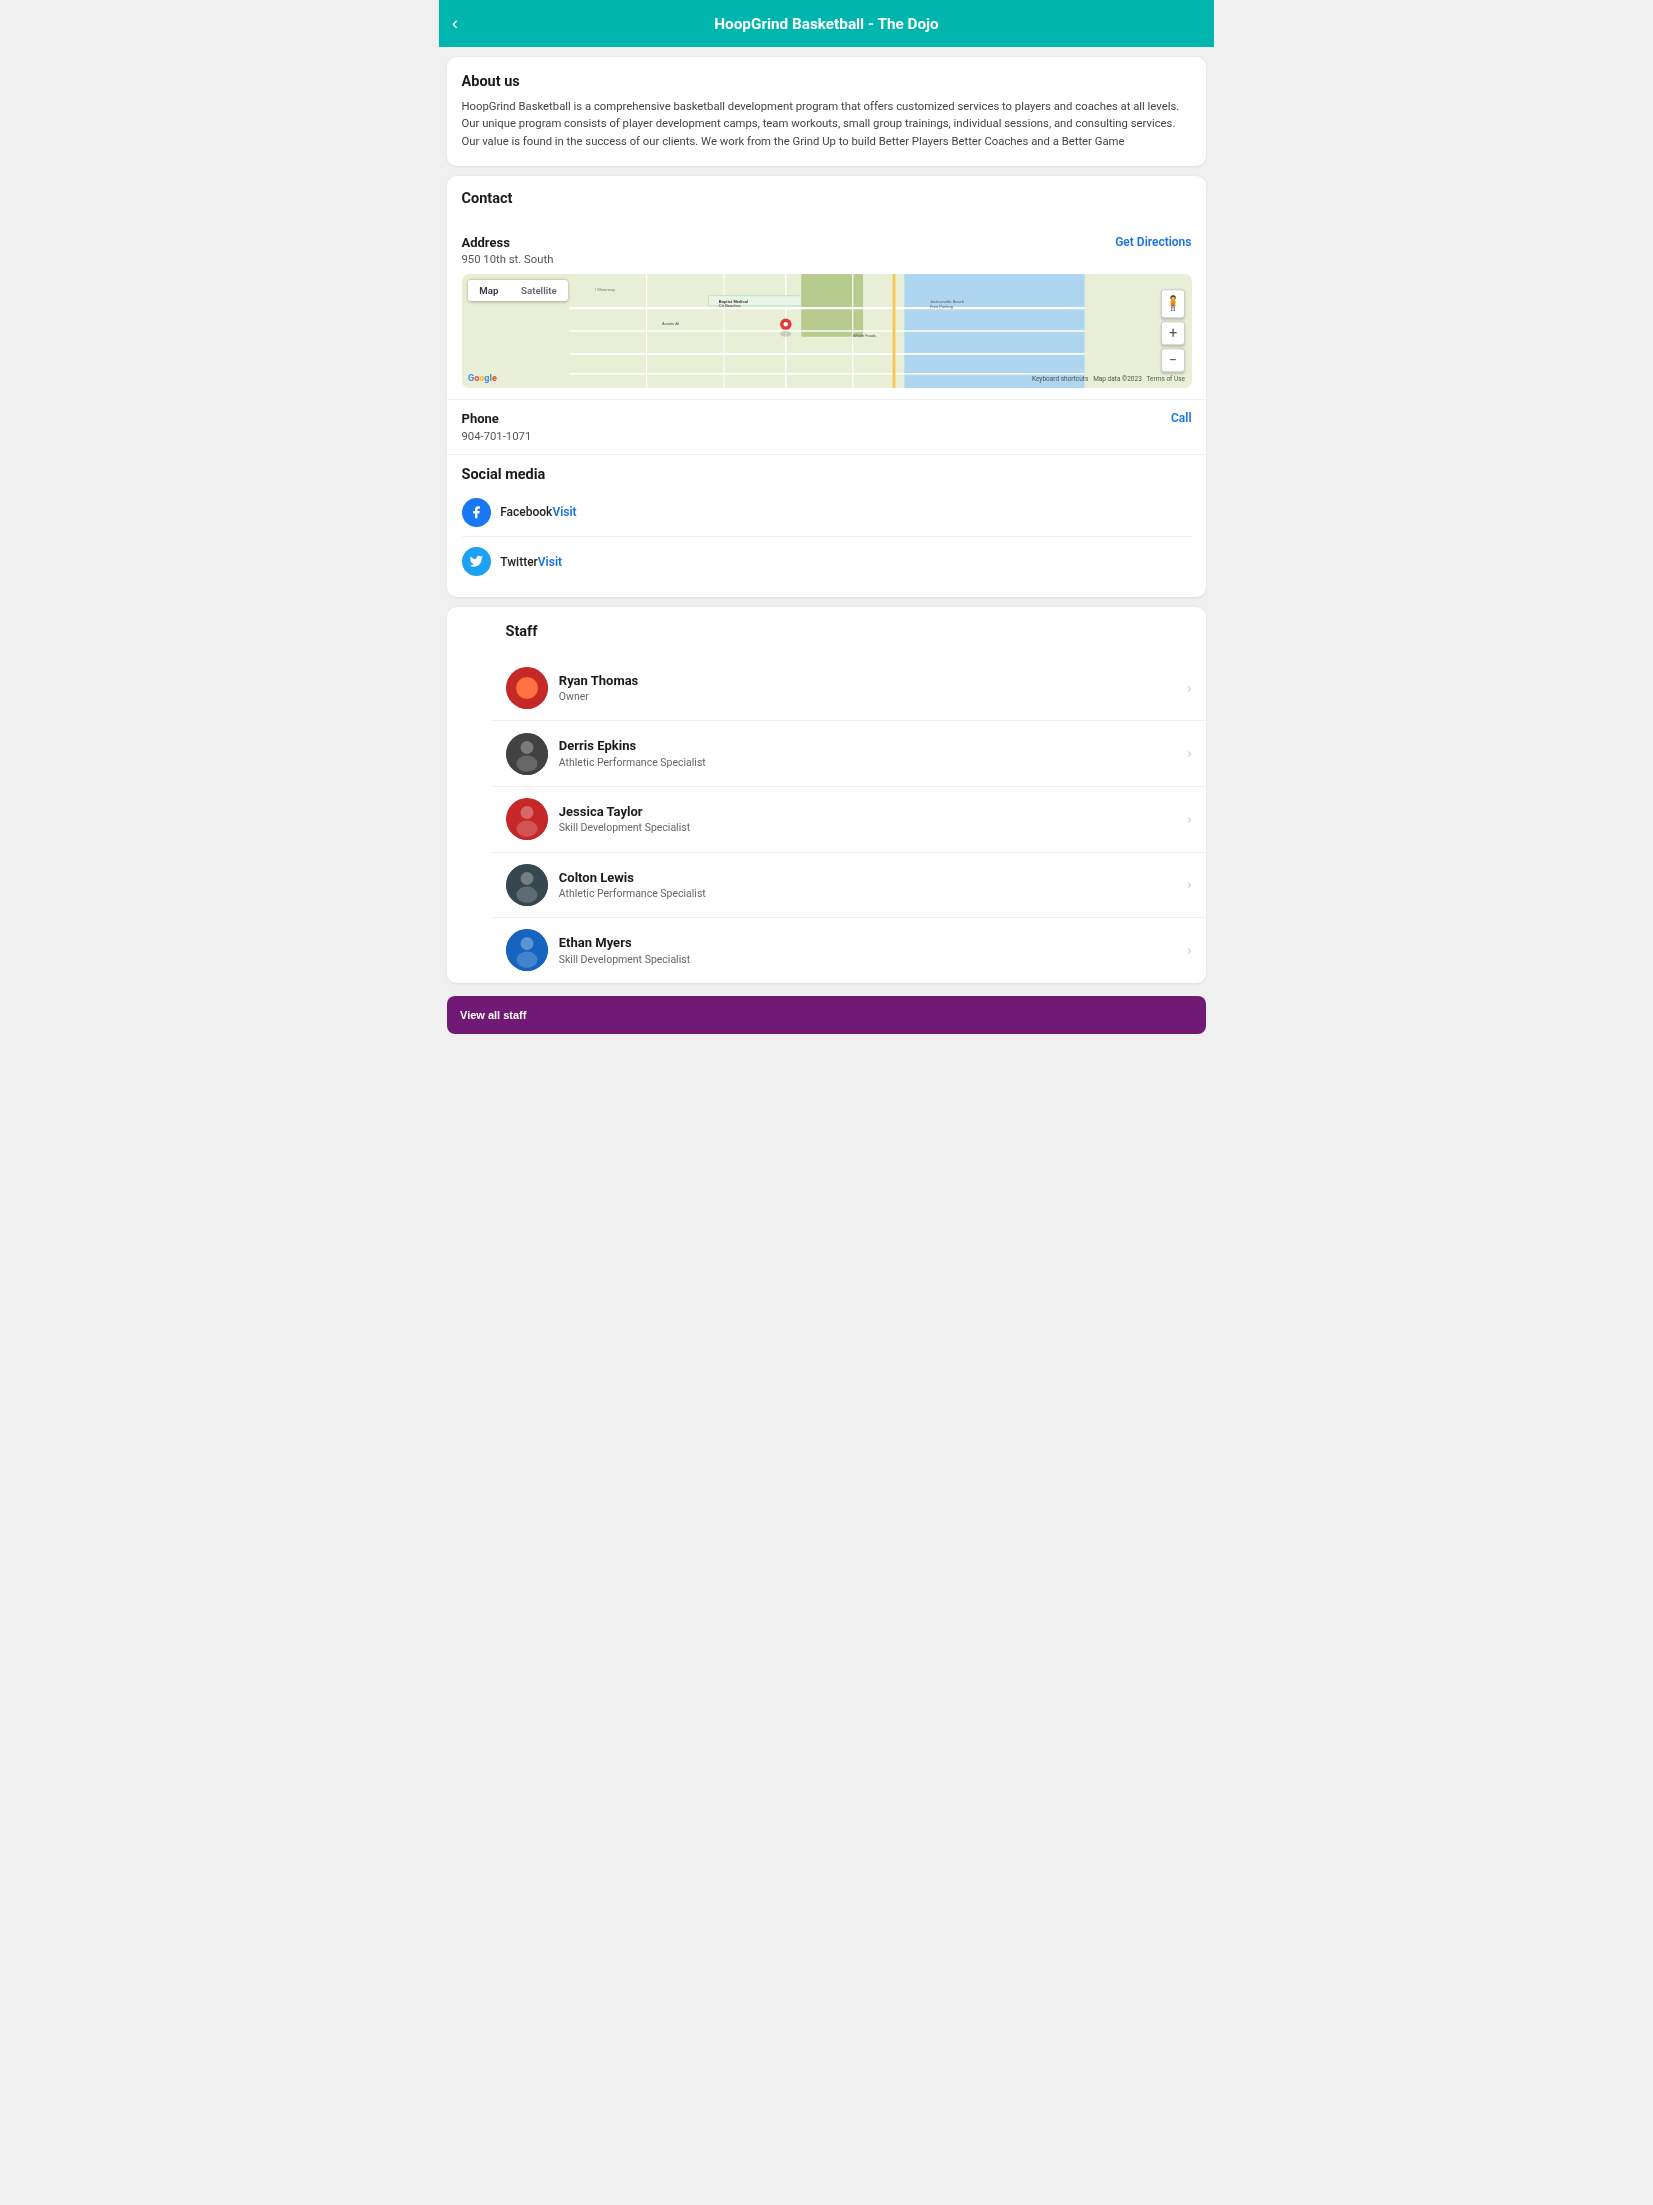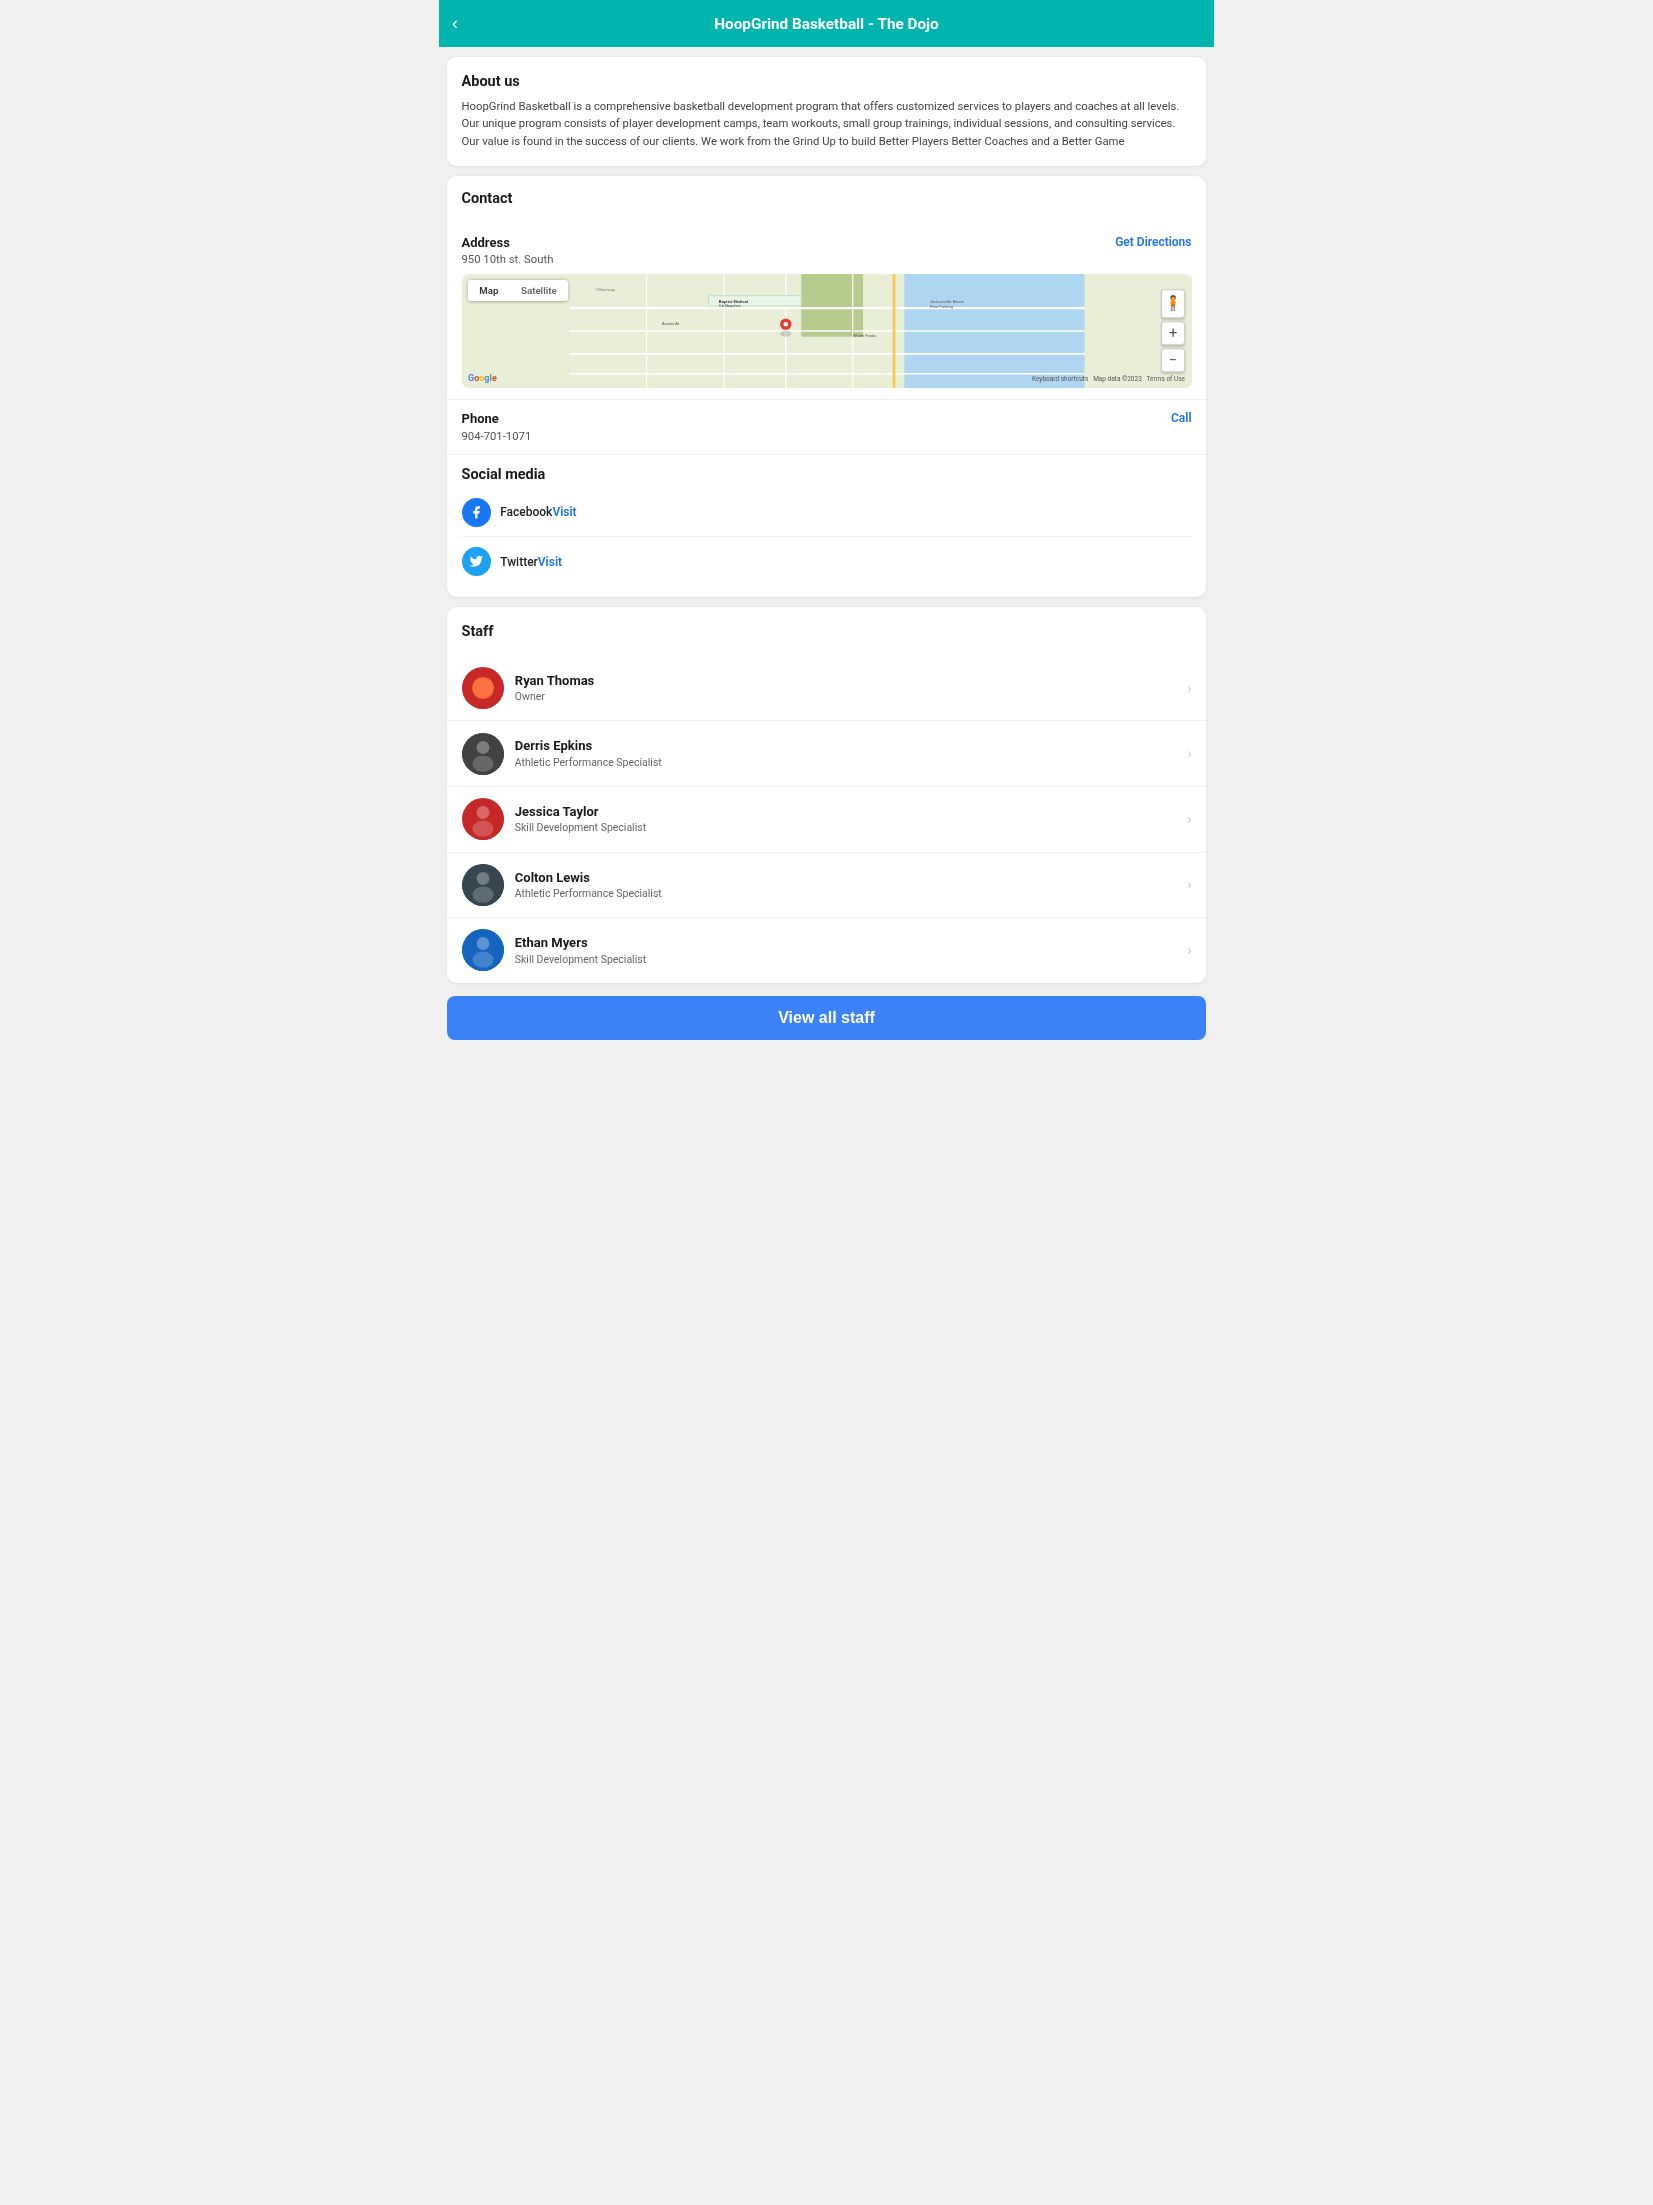--- a/index.html
+++ b/index.html
@@ -210,20 +210,21 @@
       font-weight: 500;
     }
 
     
     .staff-card {
       background: white;
       margin: 9.7px 8px 0;
       border-radius: 9.7px;
       box-shadow: 0 0.8px 2.4px rgba(0,0,0,0.08);
       overflow: hidden;
+      padding-left: 44px;
     }
     .staff-header {
       padding: 16px 14.5px 8px;
     }
     .staff-row {
       display: flex;
       align-items: center;
       padding: 11.3px 14.5px;
       border-top: 0.8px solid #f0f0f0;
       cursor: pointer;
@@ -267,28 +268,28 @@
     .avatar-jt { background: linear-gradient(135deg, #ef9a9a, #b71c1c); }
     .avatar-cl { background: linear-gradient(135deg, #455a64, #263238); }
     .avatar-em { background: linear-gradient(135deg, #1565c0, #0d47a1); }
 
     
     .view-all-btn {
       display: block;
       width: calc(100% - 16px);
       margin: 13px 8px 16px;
       padding: 13px;
-      background: #3b82f6;
+      background: #701a75;
       color: white;
       border: none;
       border-radius: 8px;
-      font-size: 16px;
+      font-size: 11px;
       font-weight: 600;
       cursor: pointer;
-      text-align: center;
+      text-align: left;
     }
 
     
     .fake-map {
       width: 100%;
       height: 114px;
       position: relative;
       overflow: hidden;
       background: #e8efd6;
       margin-top: 8px;

